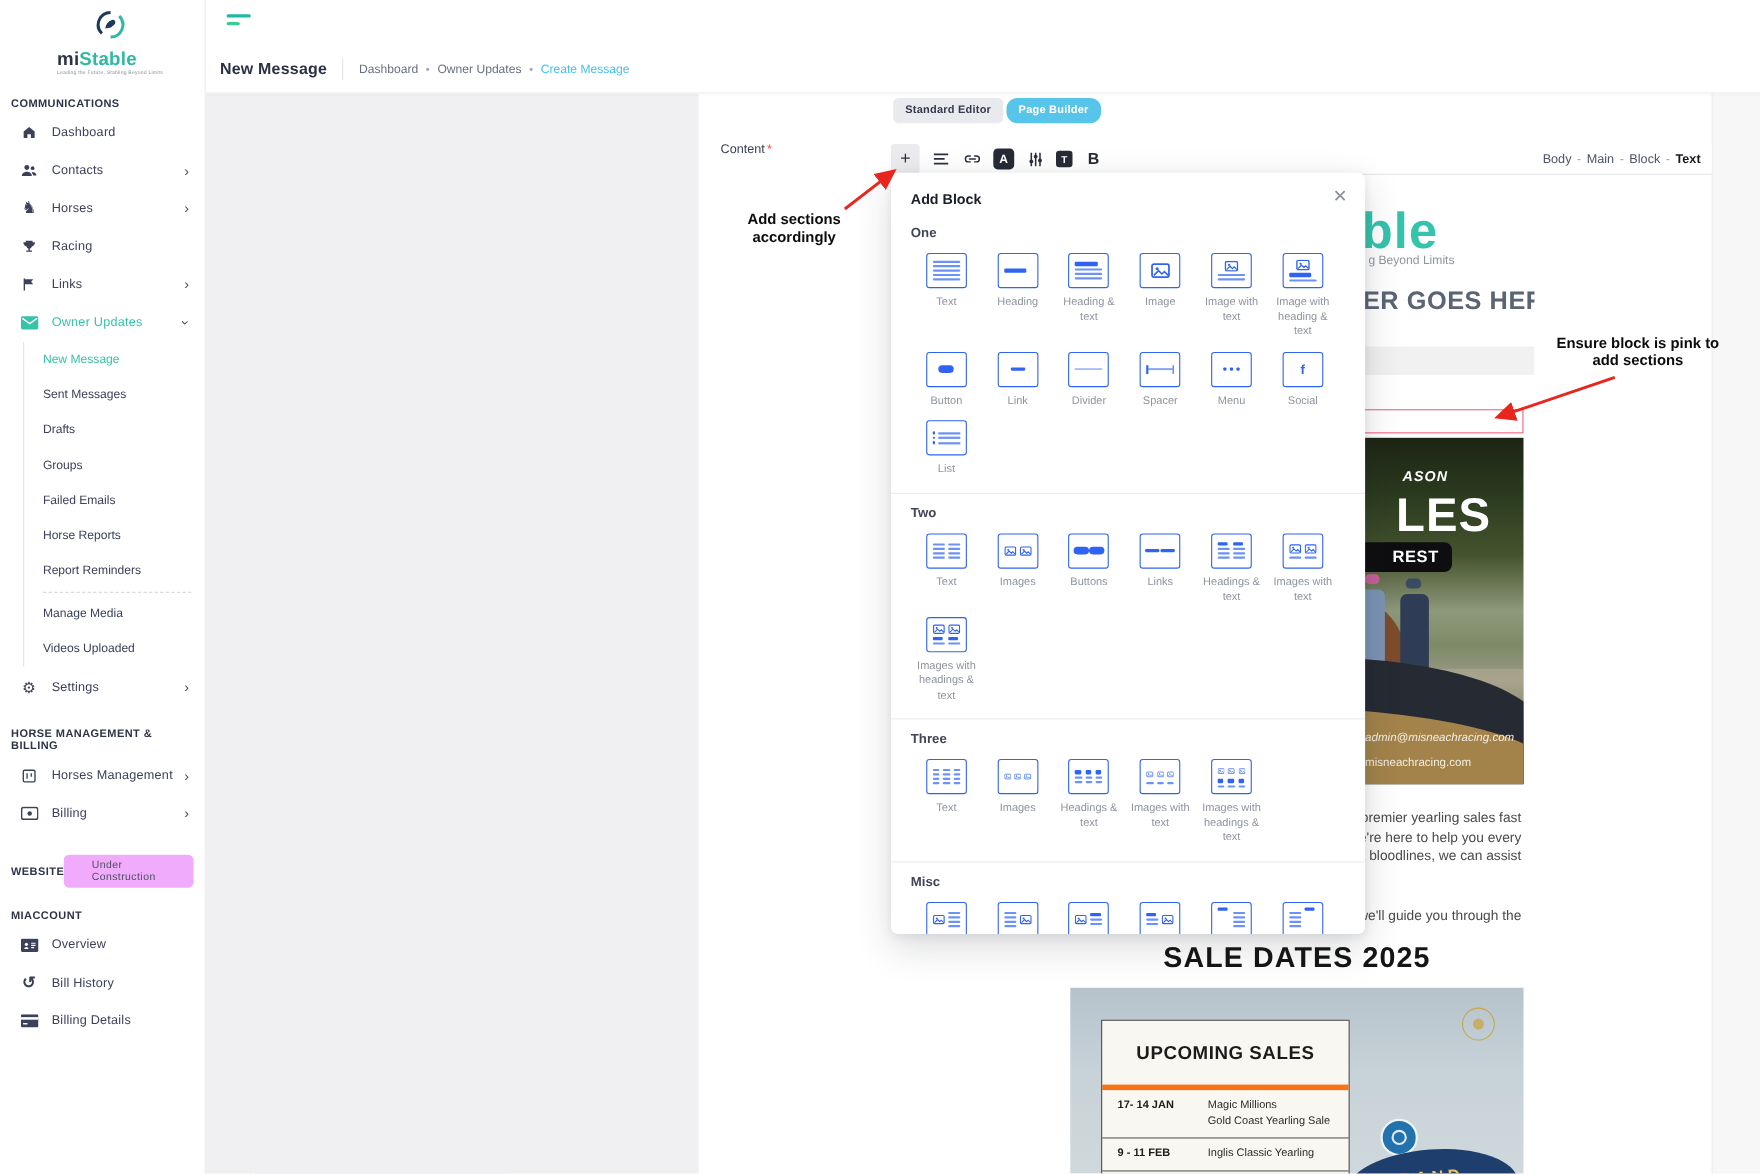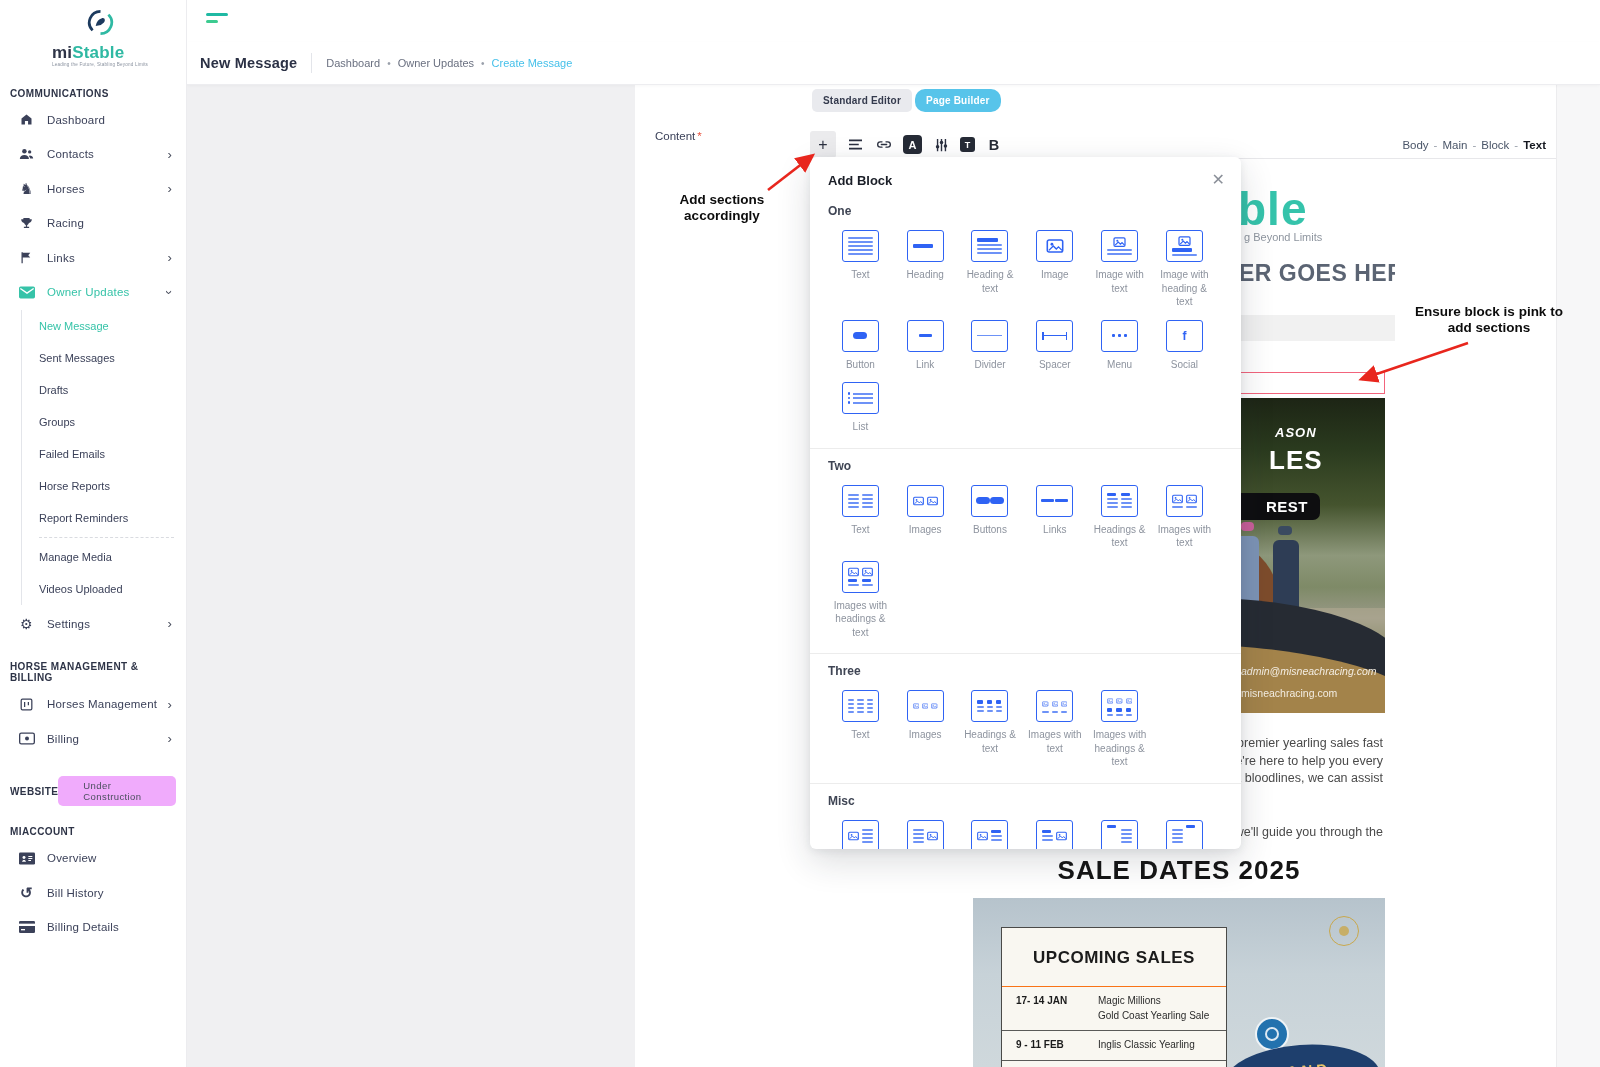--- a/index.html
+++ b/index.html
@@ -80,38 +80,38 @@
   .hero .blob-horse { position:absolute; left:120px; top:128px; width:185px; height:125px; background:#7d4c2c;
     border-radius:55% 70% 40% 50%; }
   .hero .blob-horse2 { position:absolute; left:150px; top:230px; width:30px; height:70px; background:#5e361e; }
   .hero .p1 { position:absolute; left:300px; top:142px; width:26px; height:78px; background:#2e3d55; border-radius:6px; }
   .hero .p1l { position:absolute; left:302px; top:218px; width:22px; height:40px; background:#ddd6c6; border-radius:4px; }
   .hero .p2 { position:absolute; left:262px; top:138px; width:24px; height:74px; background:#7c93b5; border-radius:6px; }
   .hero .cap1 { position:absolute; left:268px; top:124px; width:13px; height:9px; background:#c85f9a; border-radius:4px; }
   .hero .cap2 { position:absolute; left:305px; top:128px; width:14px; height:9px; background:#3a4a60; border-radius:4px; }
   .hero .ground { position:absolute; left:0; bottom:55px; width:100%; height:50px; background:#b4ab94; opacity:.55; }
   .hero-t1 { position:absolute; left:302px; top:27px; color:#fff; font-weight:700; font-style:italic; font-size:13px; letter-spacing:1px; }
-  .hero-t2 { position:absolute; left:296px; top:47px; color:#fff; font-weight:800; font-size:26px; letter-spacing:1px; }
+  .hero-t2 { position:absolute; left:296px; top:47px; color:#fff; font-weight:800; font-size:43px; letter-spacing:1px; }
   .hero-pill { position:absolute; left:175px; top:95px; width:172px; height:27px; background:#0e0e10; border-radius:7px;
     display:flex; align-items:center; justify-content:flex-end; padding-right:12px; color:#fff; font-weight:800; font-size:15px; letter-spacing:.5px; }
   .hero-navy { position:absolute; bottom:0; left:-20px; right:-20px; height:115px; background:#262b33;
     border-radius:55% 45% 0 0 / 90px 70px 0 0; }
   .hero-gold { position:absolute; bottom:0; left:-30px; right:-30px; height:70px; background:#a3834a;
     border-radius:45% 55% 0 0 / 52px 62px 0 0; }
   .hero-em1 { position:absolute; left:268px; bottom:36px; color:#f3ede2; font-size:10.5px;font-style:italic; }
   .hero-em2 { position:absolute; left:268px; bottom:14px; color:#f3ede2; font-size:10.5px; }
   .em-para { position:absolute; right:12px; white-space:nowrap; font-size:12.5px; color:#4a4a4a; }
   .em-sale-heading { position:absolute; left:0; top:695px; width:100%; text-align:center; font-size:26px;
     font-weight:800; color:#151515; letter-spacing:1px; }
   .sales-img { position:absolute; left:10px; top:738px; width:412px; height:169px; overflow:hidden;
     background:linear-gradient(180deg,#b6c3cc 0%,#c7d2d8 45%,#cfd8dc 100%); }
   .sales-card { position:absolute; left:28px; top:29px; width:226px; height:170px; background:#f9f7f1;
     border:1px solid #4a4a48; }
   .sales-title { text-align:center; font-size:17px; font-weight:800; color:#1b1b1b; margin-top:20px; letter-spacing:.5px; }
-  .sales-rows { margin-top:18px; border-top:1px solid #f97316; }
+  .sales-rows { margin-top:18px; border-top:5px solid #f97316; }
   .sales-row { display:flex; padding:7px 0 7px 14px; border-bottom:1px solid #5a5a58; }
   .sales-date { width:82px; font-size:10px; font-weight:700; color:#1b1b1b; padding-top:1px; }
   .sales-event { font-size:10px; color:#2b2b2b; line-height:1.45; }
   .gold-emblem { position:absolute; right:26px; top:18px; width:30px; height:30px; border:1.5px solid #c9a84c;
     border-radius:50%; display:flex; align-items:center; justify-content:center; }
   .gold-emblem i { width:10px; height:10px; background:#c9a84c; border-radius:50%; opacity:.8; }
   .blue-circle { position:absolute; left:282px; top:119px; width:34px; height:34px; background:#2272ae;
     border-radius:50%; border:2px solid #eef3f6; display:flex; align-items:center; justify-content:center; }
   .blue-circle i { width:14px; height:14px; border:2px solid #dce9f2; border-radius:50%; }
   .blue-sign { position:absolute; left:250px; top:147px; width:156px; height:34px; background:#1e3f6d;

